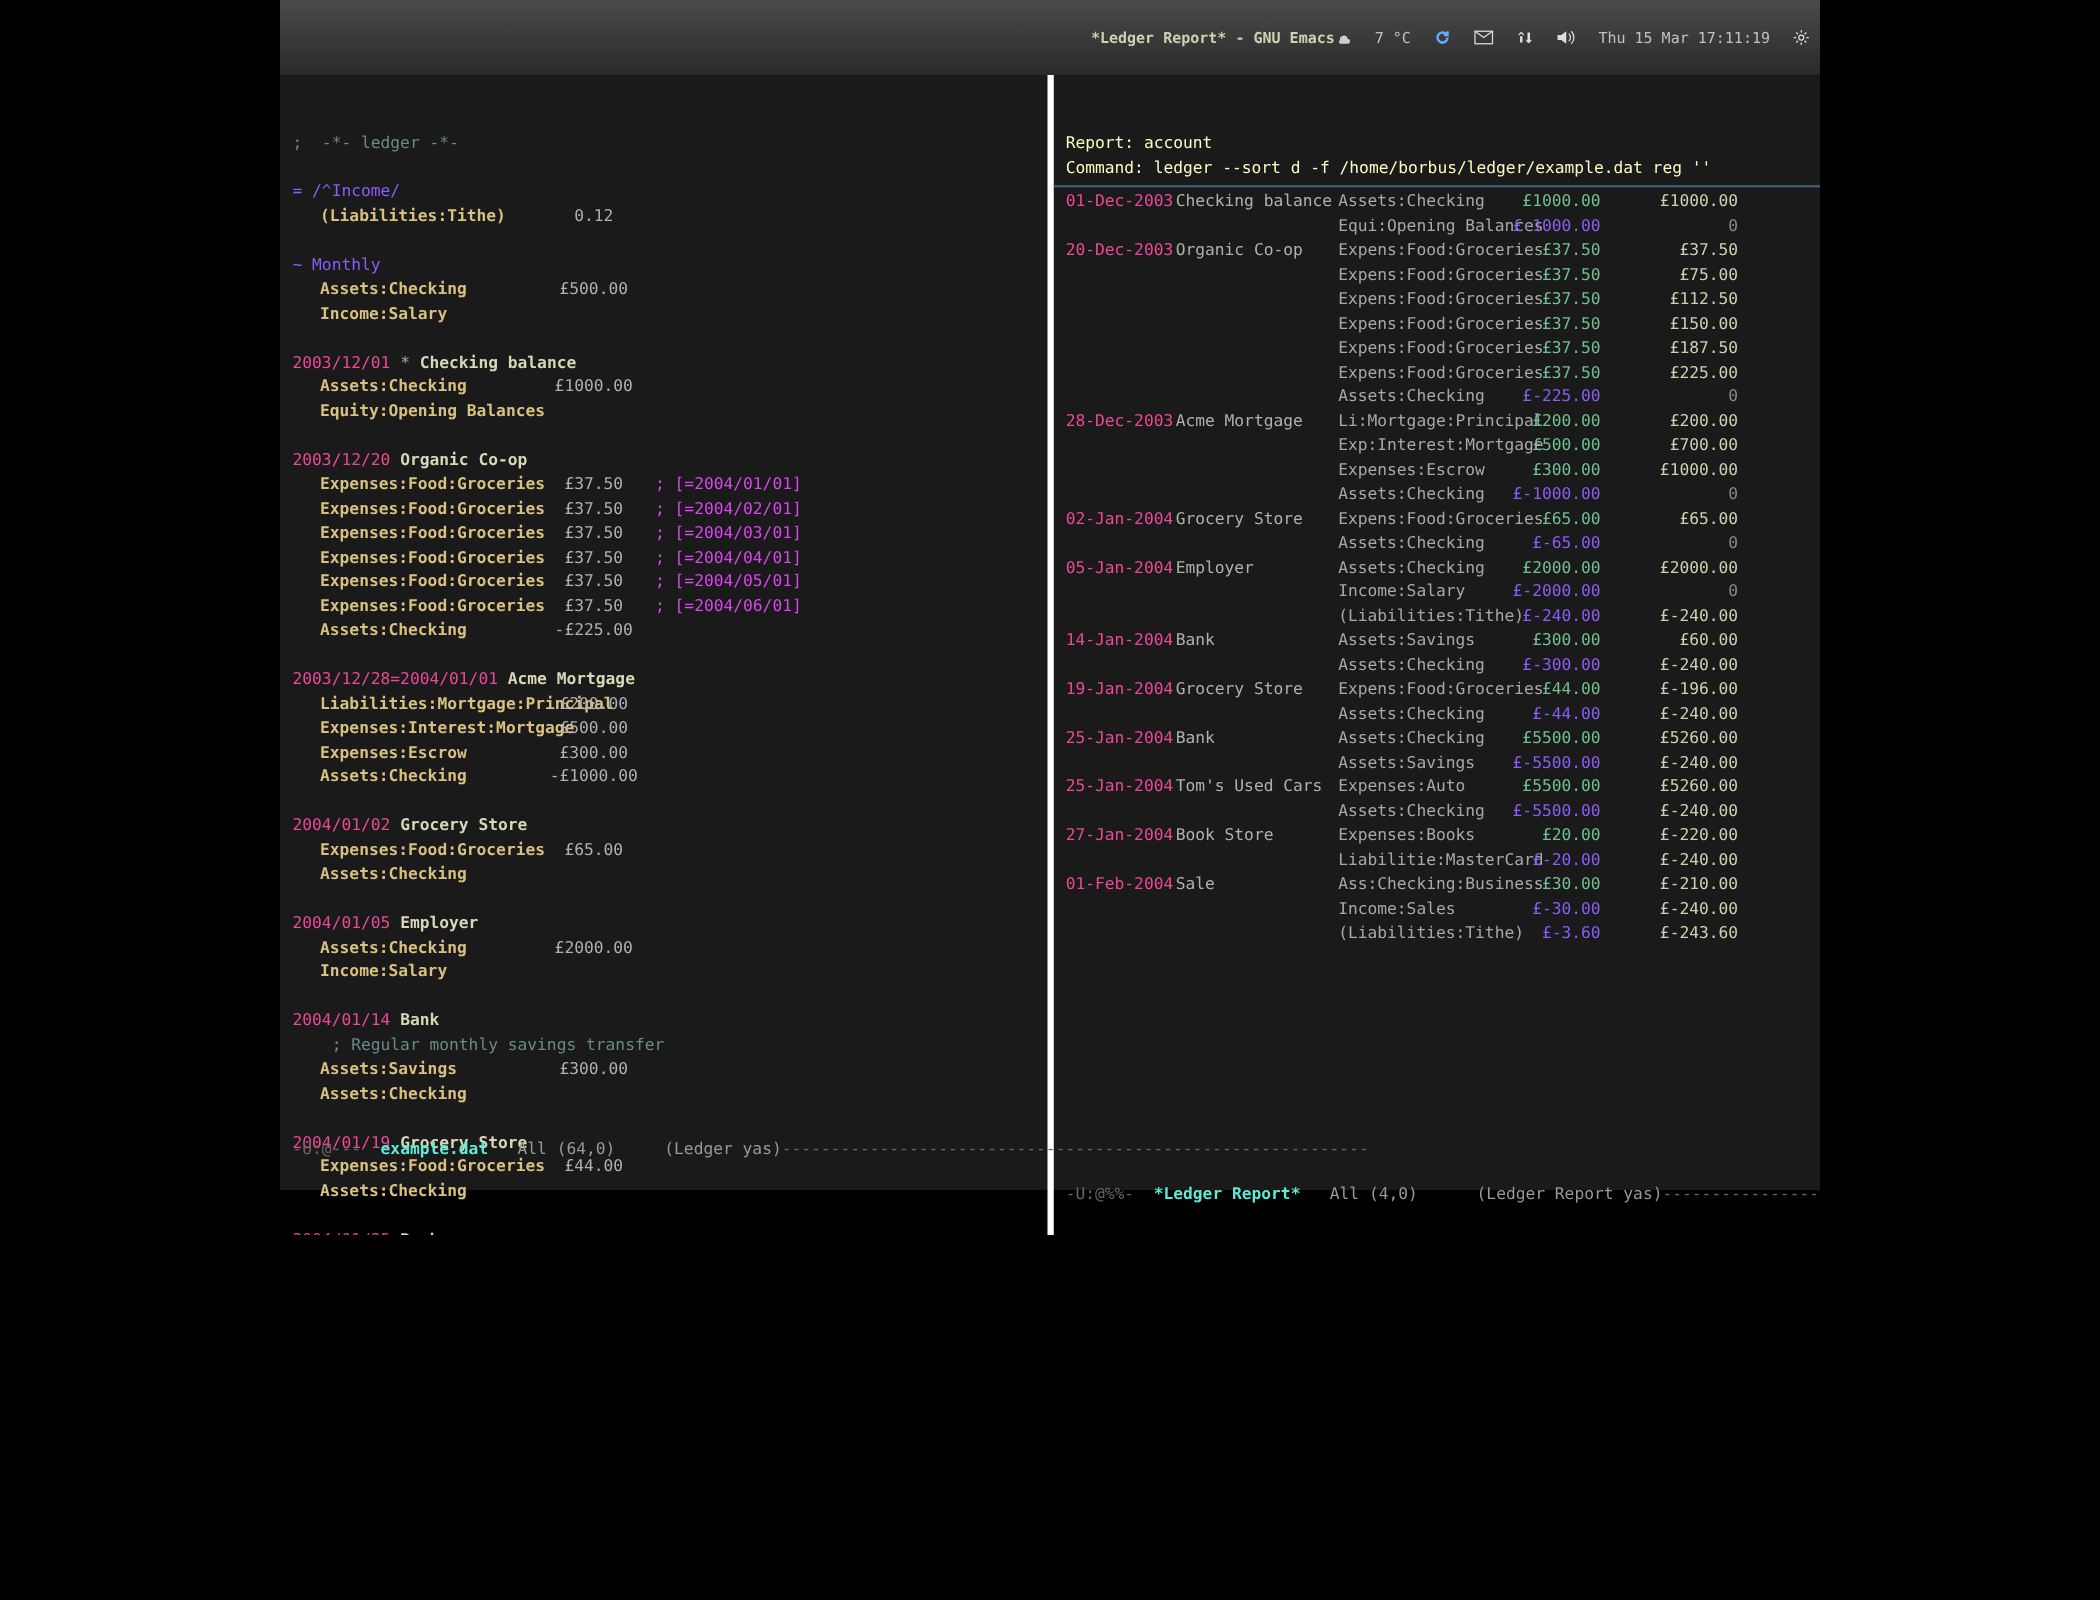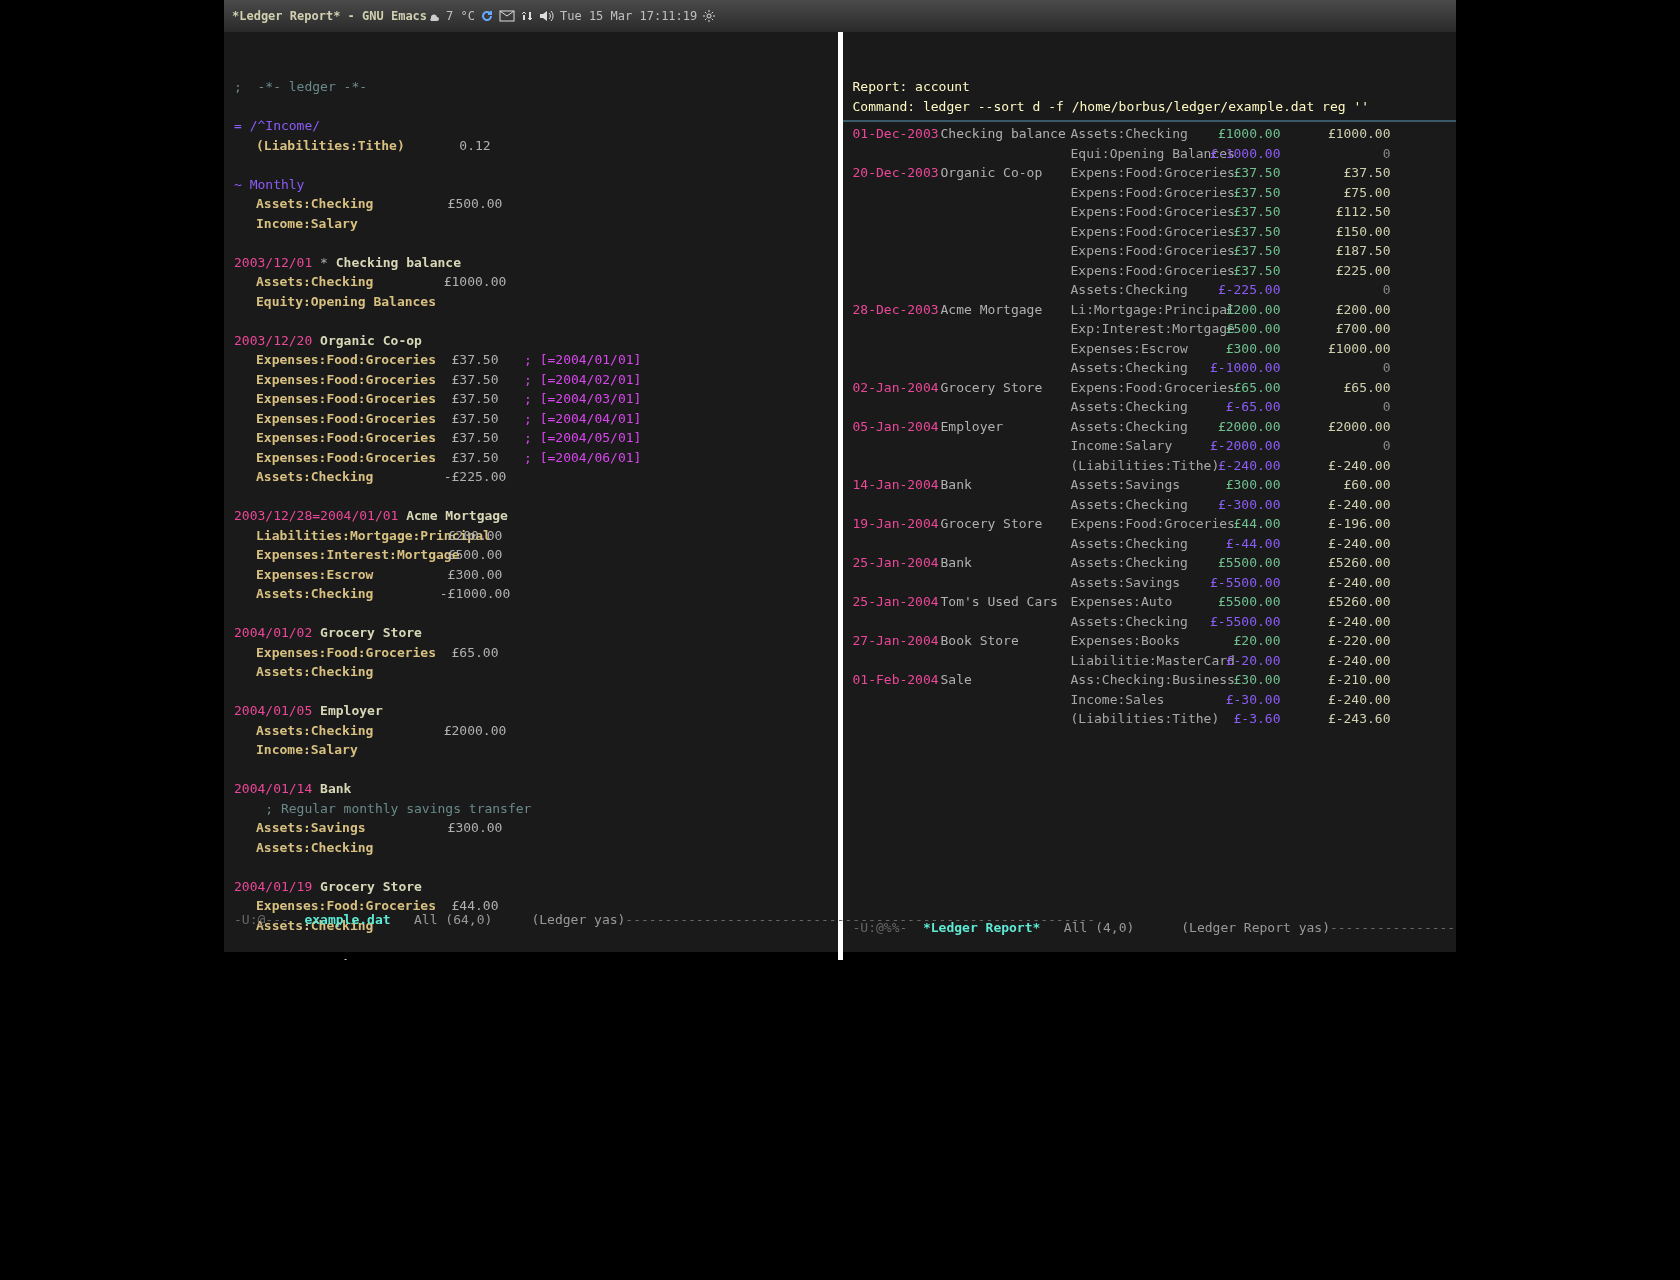--- a/index.html
+++ b/index.html
@@ -1,20 +1,20 @@
 <!DOCTYPE html>
 <html><head>
 <meta charset="utf-8">
 <style>
 html,body{margin:0;padding:0;width:1680px;height:1280px;background:#000;overflow:hidden}
 body{font-family:"DejaVu Sans Mono","Liberation Mono",monospace;font-size:14px;color:#b0b0b0}
 .viewport{width:1232px;height:952px;margin:0 auto;background:#1a1a1a;position:relative}
-.titlebar{height:24px;background:linear-gradient(#4a4a4a,#2a2a2a);display:flex;align-items:center;padding:4px 8px;justify-content:flex-start}
+.titlebar{height:24px;background:linear-gradient(#4a4a4a,#2a2a2a);display:flex;align-items:center;padding:18px 8px;justify-content:flex-end}
 .titlebar-left{color:#d0d0b0;font-size:12px;font-weight:bold}
-.titlebar-right{display:flex;align-items:center;gap:5px;font-size:12px;color:#c0c0c0}
+.titlebar-right{display:flex;align-items:center;gap:18px;font-size:12px;color:#c0c0c0}
 .tray-icon{display:inline-flex;align-items:center}
 .panes{display:flex;height:calc(100% - 24px)}
 .pane{flex:1;padding:6px 10px 0 10px;font-size:13px;line-height:1.5;white-space:pre;overflow:hidden}
 .pane-left{border-right:5px solid #ffffff}
 .pane-right{position:relative}
 .divider{height:2px;background:#3a5a6a;margin:4px -10px 2px -10px}
 .modeline{position:absolute;bottom:22px;left:0;right:0;height:20px;padding:0 10px;font-size:13px;color:#999}
 .modeline .fname{color:#5eead4;font-weight:bold}
 .modeline-dashes{color:#666}
 .c-comment{color:#6a8a8a}
@@ -71,21 +71,21 @@
             <path stroke="#ddd" stroke-width="2" d="M4 11V6M10 11V3"></path>
             <path stroke="#ddd" d="M4 3l-2 2M4 3l2 2M10 11l2-2M10 11l-2-2" fill="none"></path>
           </svg>
         </span>
       <span class="tray-icon">
           <svg width="16" height="14" viewBox="0 0 16 14">
             <path fill="#ddd" d="M1 5h3l4-3v10l-4-3H1z"></path>
             <path stroke="#ddd" fill="none" d="M10 4a4 4 0 010 6M12 2a7 7 0 010 10"></path>
           </svg>
         </span>
-      <span>Tue 15 Mar 17:11:19</span>
+      <span>Thu 15 Mar 17:11:19</span>
       <span class="tray-icon">
           <svg width="14" height="14" viewBox="0 0 14 14">
             <circle cx="7" cy="7" r="2" fill="none" stroke="#ddd"></circle>
             <path stroke="#ddd" d="M7 1v2M7 11v2M1 7h2M11 7h2M3 3l1.4 1.4M11 11l-1.4-1.4M11 3l-1.4 1.4M3 11l1.4-1.4"></path>
           </svg>
         </span>
     </span>
   </div>
 
   <div class="panes">

